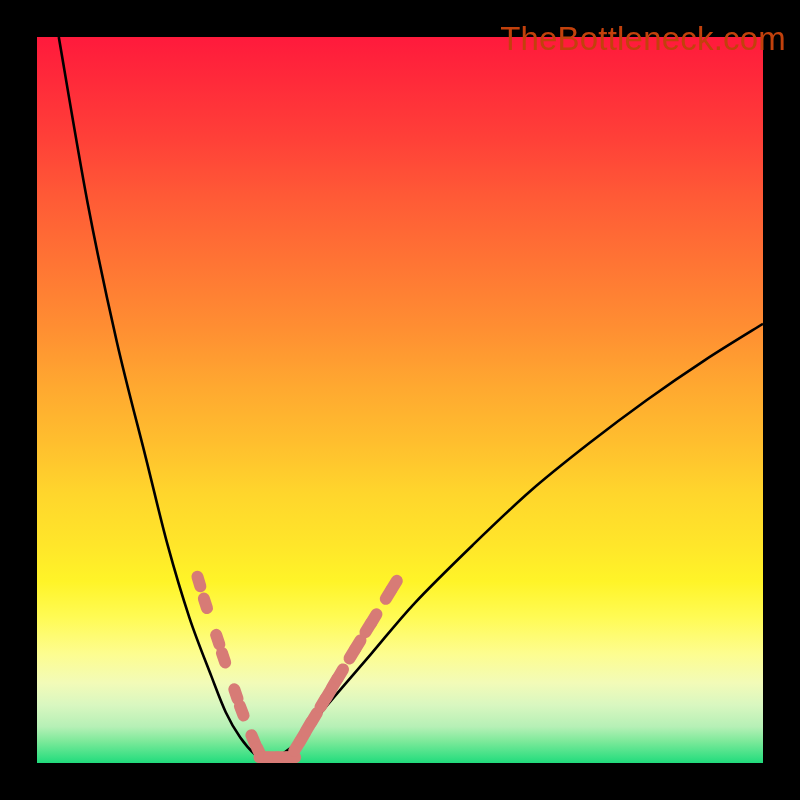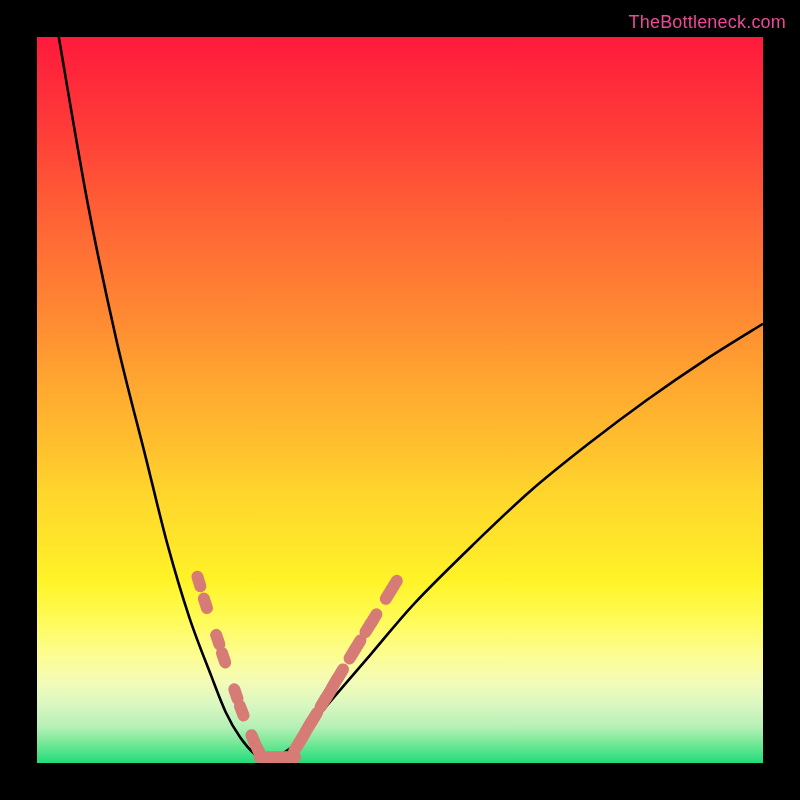--- a/index.html
+++ b/index.html
@@ -6,24 +6,24 @@
   body {
     width: 800px;
     height: 800px;
     background: #000;
     position: relative;
     overflow: hidden;
     font-family: Arial, Helvetica, sans-serif;
   }
   .watermark {
     position: absolute;
-    top: 12px;
+    top: 20px;
     right: 14px;
-    color: #ec4899;
-    font-size: 18px;
+    color: #c2410c;
+    font-size: 33px;
     font-weight: 400;
     letter-spacing: 0.2px;
     z-index: 20;
   }
   .plot-area {
     position: absolute;
     left: 37px;
     top: 37px;
     width: 726px;
     height: 726px;

